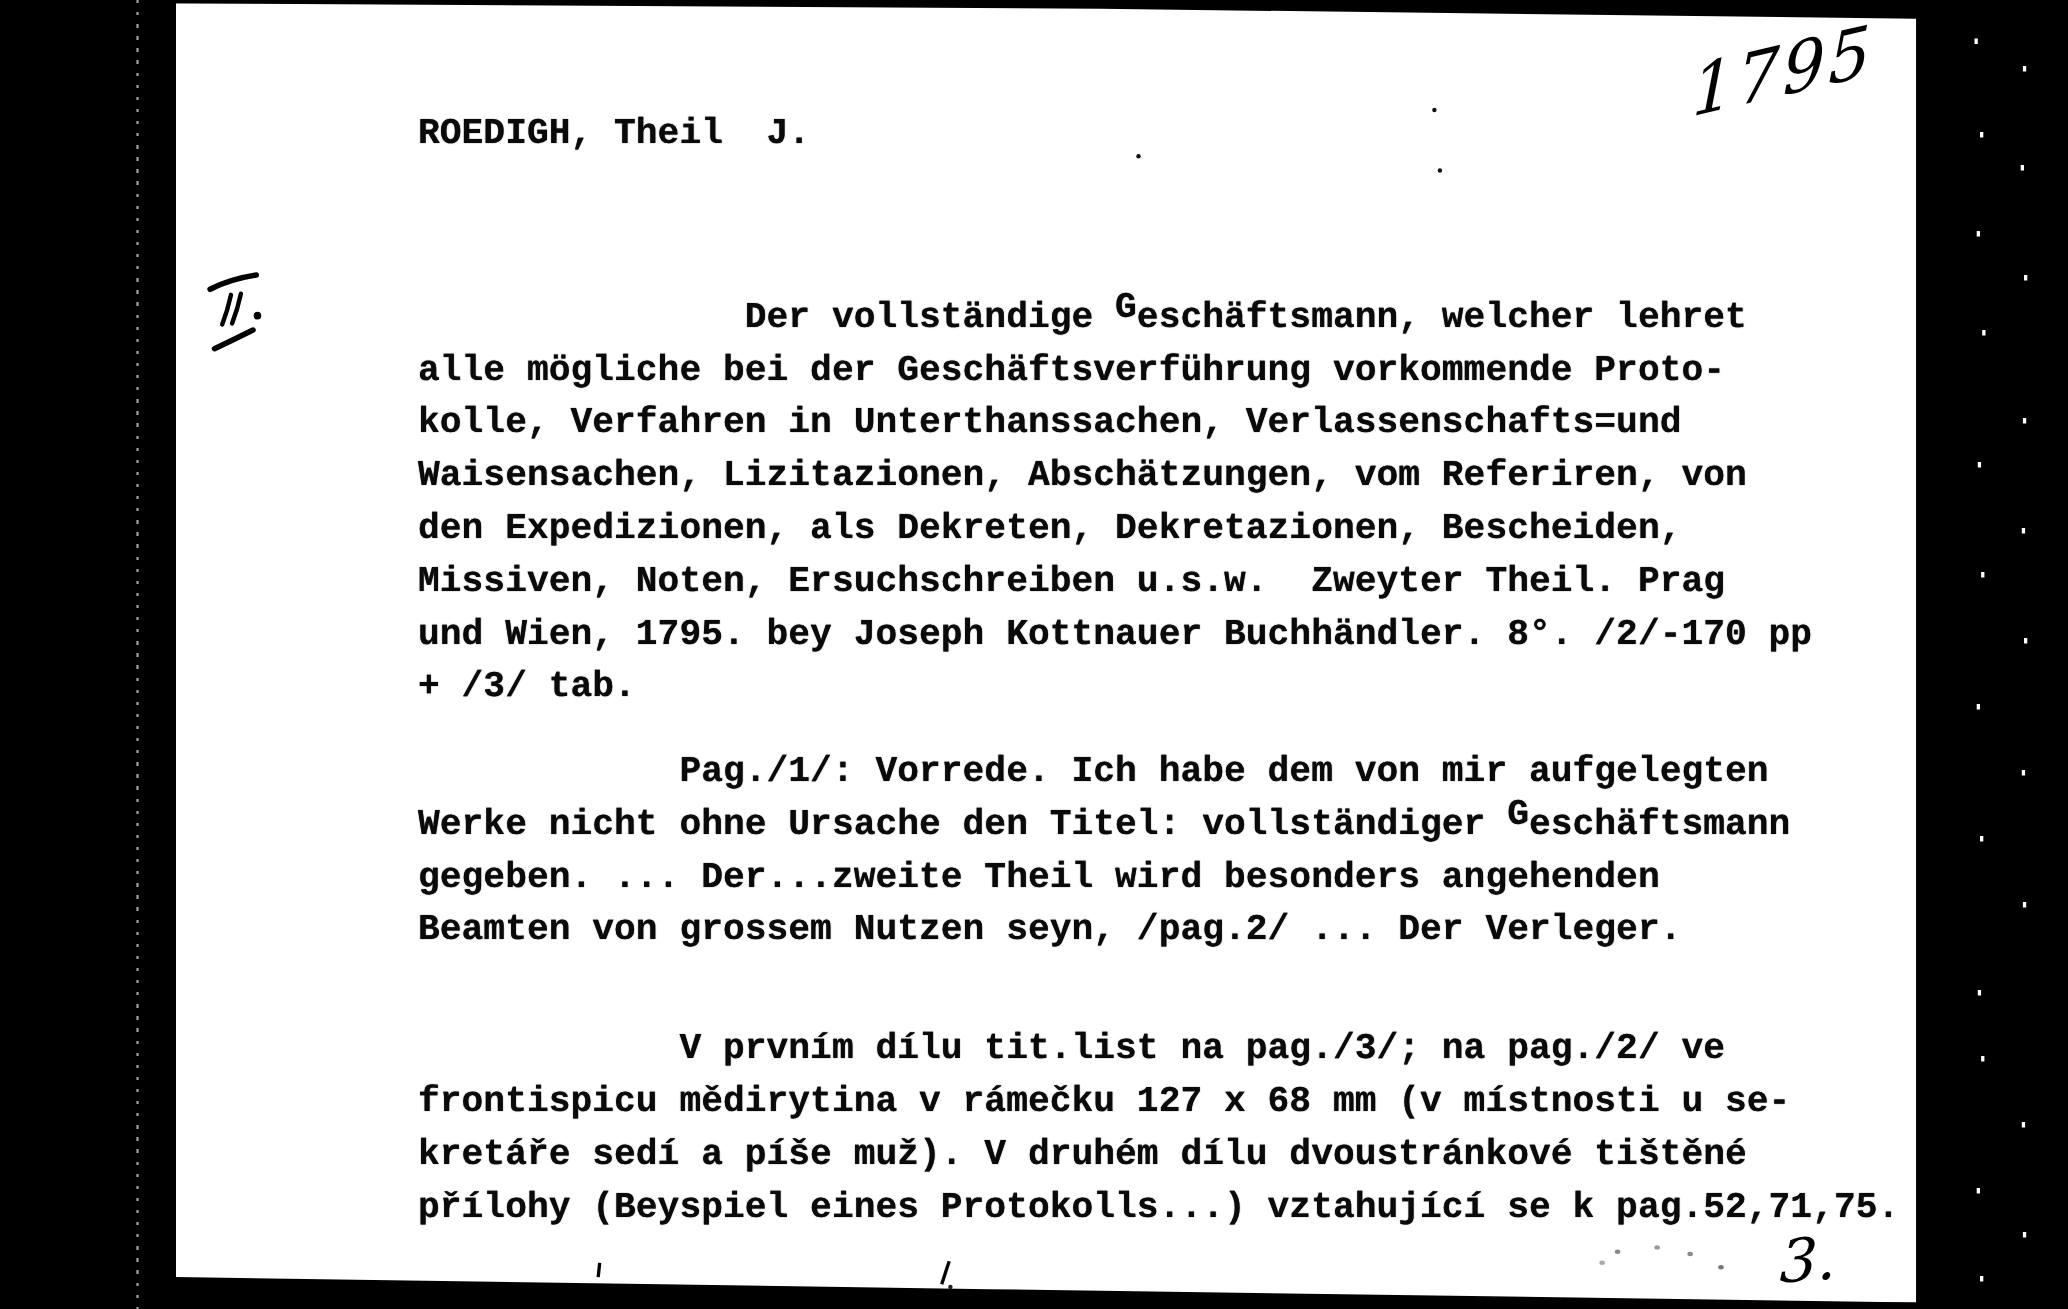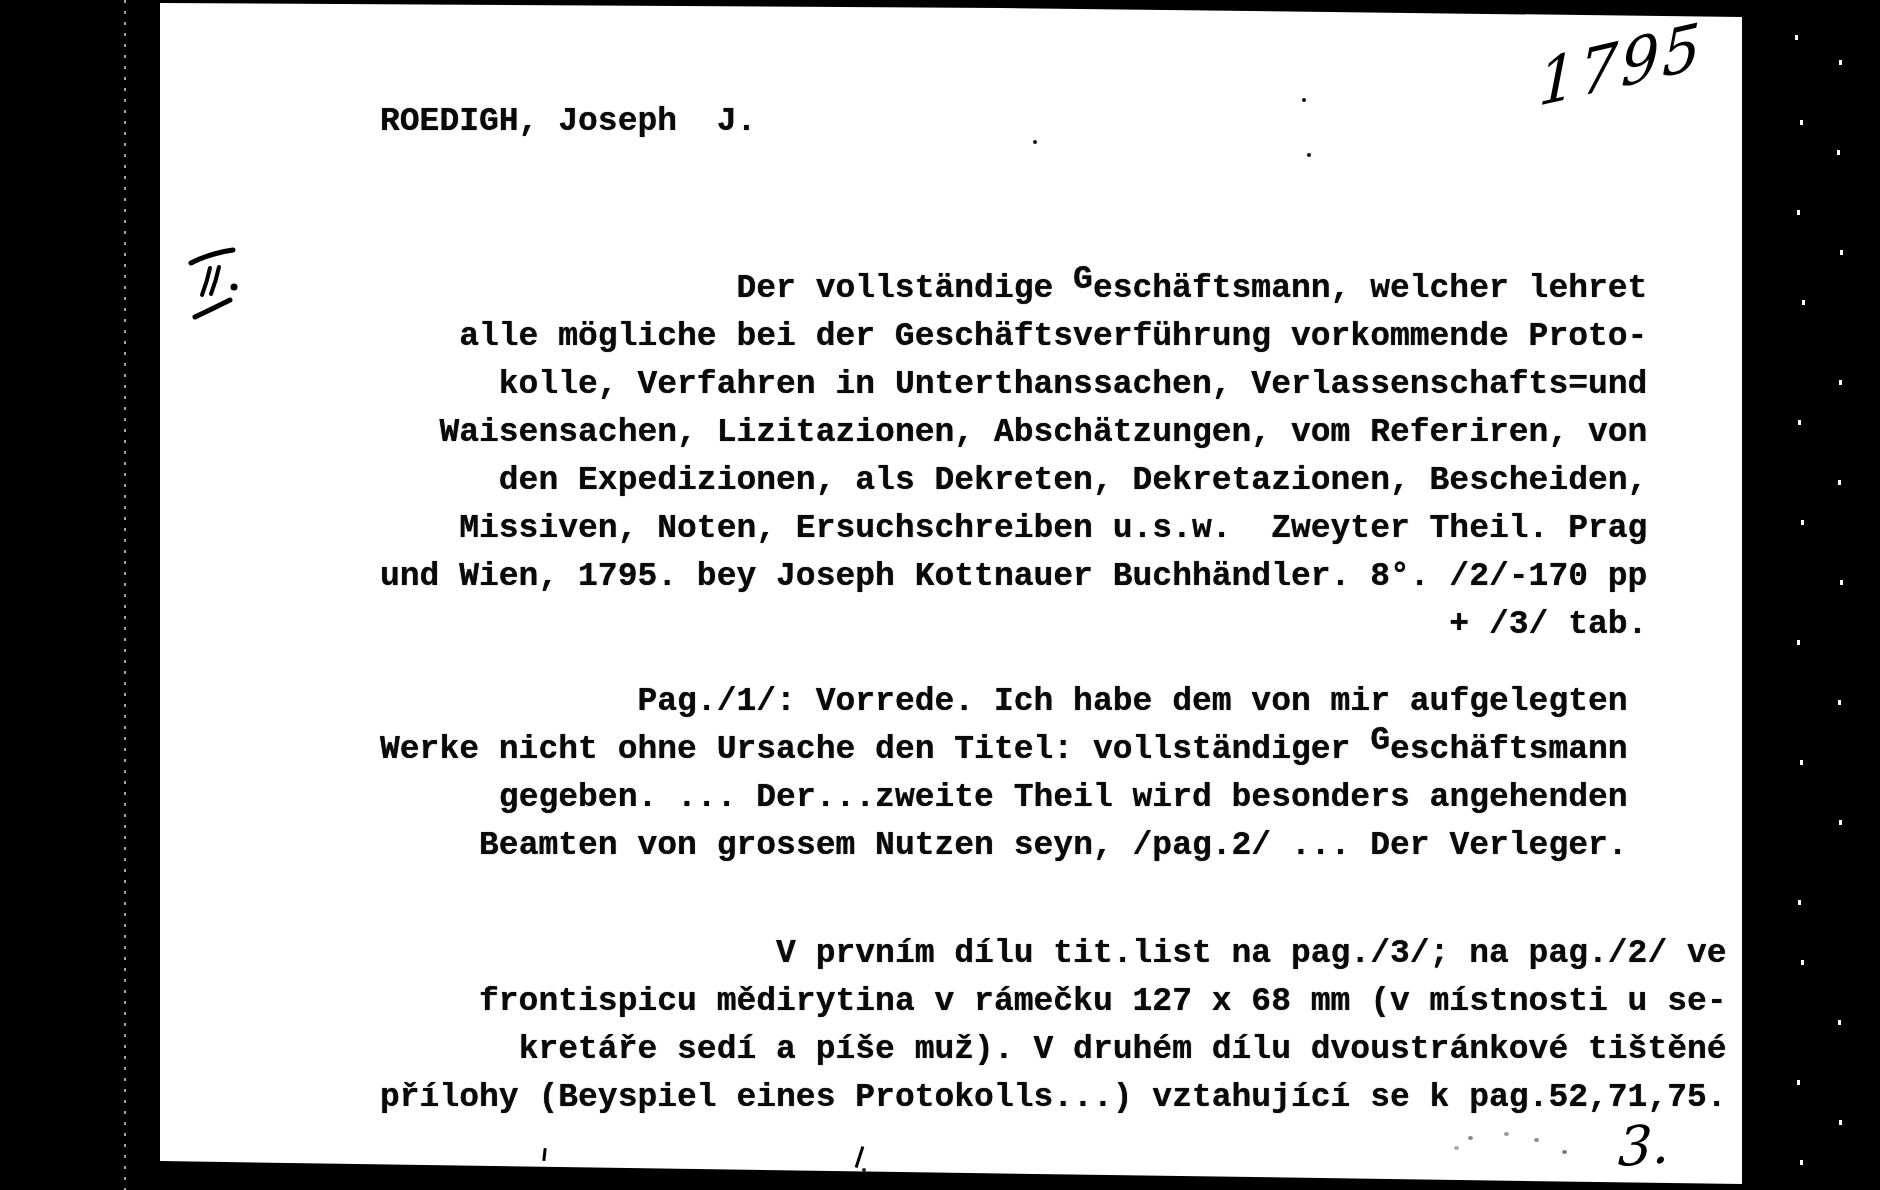--- a/index.html
+++ b/index.html
@@ -39,21 +39,21 @@
     box-shadow:274px 13px 0 #111, 269px -42px 0 #111, -171px 1028px 0 #222;
   }
   .typed{
     position:absolute;
     color:#0a0a0a;
     font-size:33px;line-height:48px;font-weight:700;
     white-space:pre;
     text-shadow:0 0 1px rgba(0,0,0,.85);
     letter-spacing:0;
   }
-  .typed .line{height:48px;text-align:right;}
+  .typed .line{height:48px;}
   .typed .sup{position:relative;top:-0.27em;}
   .hand{
     position:absolute;color:#000;
     font-family:"DejaVu Serif","Liberation Serif",serif;
     font-style:italic;
   }
   .hand-year{left:1536px;top:28px;font-size:62px;transform:rotate(-13deg) skewX(-14deg);letter-spacing:3px;}
   .hand-page{left:1618px;top:1114px;font-size:54px;transform:rotate(-4deg) skewX(-6deg);}
   .numeral-svg{position:absolute;left:188px;top:247px;}
   
@@ -69,21 +69,21 @@
 
 <div class="canvas">
 
   <div class="film-line"></div>
   <div class="page"></div>
   <div class="film-speckles"></div>
   <div class="ink-specks"></div>
 
   <div class="hand hand-year">1795</div>
 
-  <div class="typed" style="left:380px;top:98px;">ROEDIGH, Joseph  J.</div>
+  <div class="typed" style="left:380px;top:98px;">ROEDIGH, Theil  J.</div>
 
   <svg class="numeral-svg" width="54" height="78" viewBox="0 0 54 78" aria-label="II.">
     <path d="M3 16 Q 20 7 45 3" stroke="#000" stroke-width="5" fill="none" stroke-linecap="round"></path>
     <path d="M22 21 Q 19 35 14 48" stroke="#000" stroke-width="4" fill="none" stroke-linecap="round"></path>
     <path d="M31 20 Q 28 34 23 47" stroke="#000" stroke-width="4" fill="none" stroke-linecap="round"></path>
     <circle cx="46" cy="40" r="3.5" fill="#000"></circle>
     <path d="M7 70 Q 24 62 42 53" stroke="#000" stroke-width="5" fill="none" stroke-linecap="round"></path>
   </svg>
 
   <div class="typed" style="left:380px;top:265px;"><div class="line">               Der vollständige <span class="sup">G</span>eschäftsmann, welcher lehret</div><div class="line">alle mögliche bei der Geschäftsverführung vorkommende Proto-</div><div class="line">kolle, Verfahren in Unterthanssachen, Verlassenschafts=und</div><div class="line">Waisensachen, Lizitazionen, Abschätzungen, vom Referiren, von</div><div class="line">den Expedizionen, als Dekreten, Dekretazionen, Bescheiden,</div><div class="line">Missiven, Noten, Ersuchschreiben u.s.w.  Zweyter Theil. Prag</div><div class="line">und Wien, 1795. bey Joseph Kottnauer Buchhändler. 8°. /2/-170 pp</div><div class="line">+ /3/ tab.</div></div>

